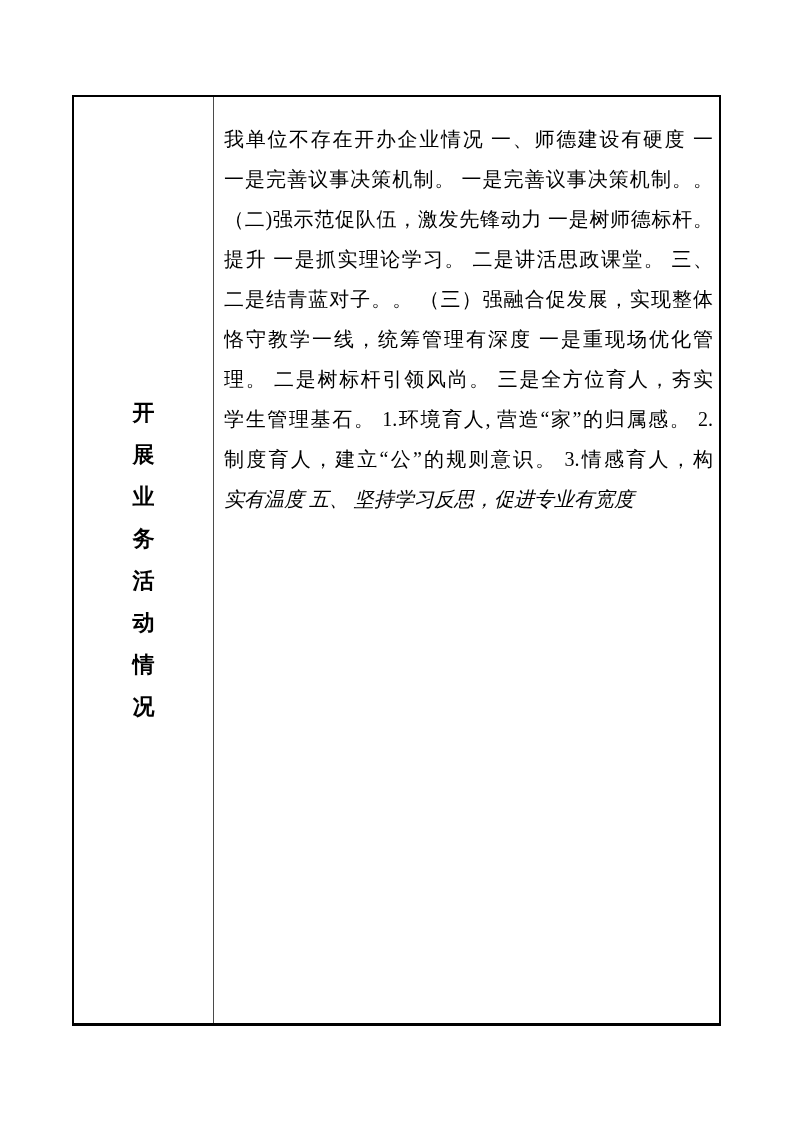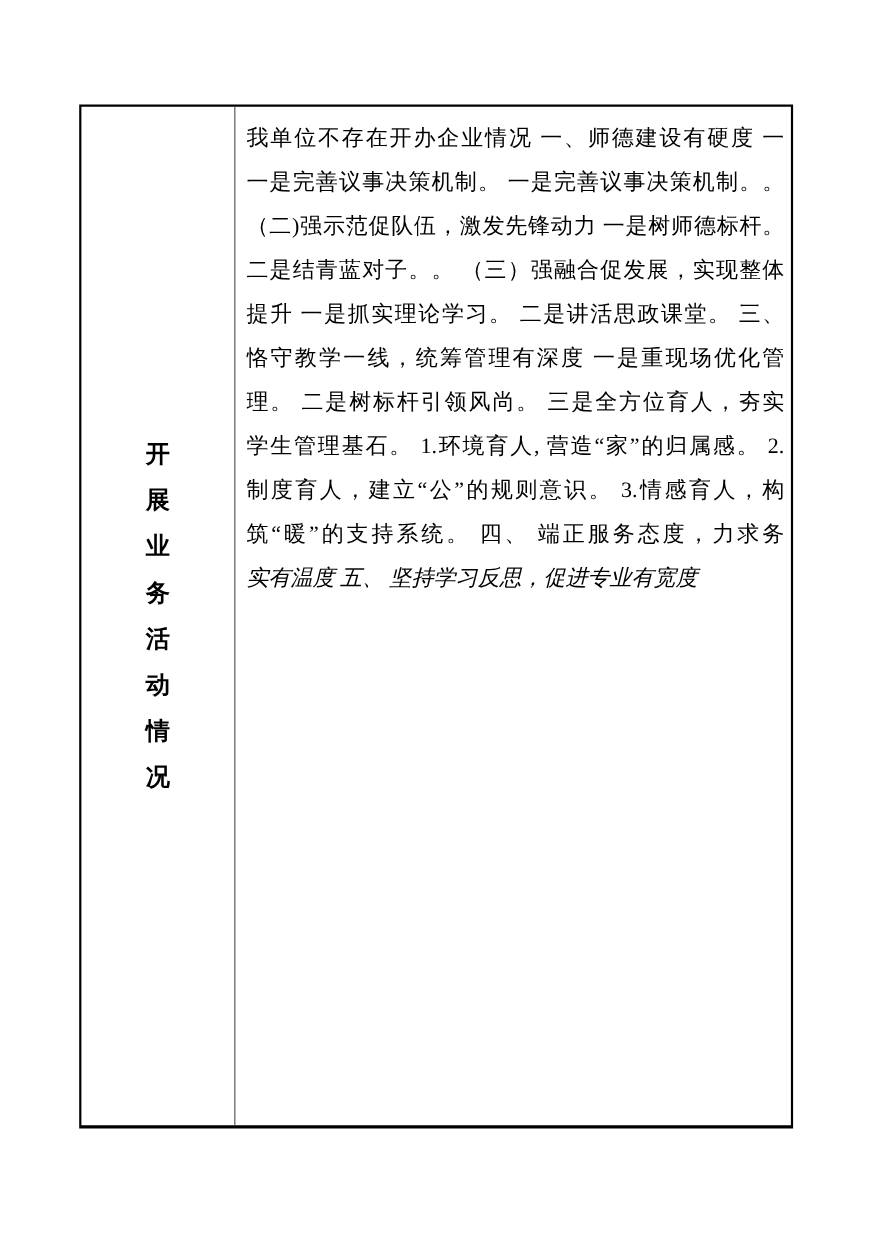--- a/index.html
+++ b/index.html
@@ -41,21 +41,21 @@
   .label-char {
     height: 42px;
     line-height: 42px;
     font-size: 22px;
     font-weight: bold;
     text-align: center;
     width: 100%;
   }
   .content-cell {
     flex: 1;
-    padding: 9px 6px 0 10px;
+    padding: 22px 6px 0 10px;
     box-sizing: border-box;
     overflow: hidden;
   }
   .text-line {
     height: 40px;
     line-height: 40px;
     font-size: 20px;
     text-align: justify;
     text-align-last: justify;
     white-space: nowrap;
@@ -79,23 +79,22 @@
         <div class="label-char">务</div>
         <div class="label-char">活</div>
         <div class="label-char">动</div>
         <div class="label-char">情</div>
         <div class="label-char">况</div>
       </div>
     <div class="content-cell">
         <div class="text-line">我单位不存在开办企业情况 一、师德建设有硬度 一</div>
         <div class="text-line">一是完善议事决策机制。 一是完善议事决策机制。。</div>
         <div class="text-line">（二)强示范促队伍，激发先锋动力 一是树师德标杆。</div>
+        <div class="text-line">提升 一是抓实理论学习。 二是讲活思政课堂。 三、</div>
         <div class="text-line">二是结青蓝对子。。 （三）强融合促发展，实现整体</div>
-        <div class="text-line">提升 一是抓实理论学习。 二是讲活思政课堂。 三、</div>
         <div class="text-line">恪守教学一线，统筹管理有深度 一是重现场优化管</div>
         <div class="text-line">理。 二是树标杆引领风尚。 三是全方位育人，夯实</div>
         <div class="text-line">学生管理基石。 1.环境育人, 营造“家”的归属感。 2.</div>
         <div class="text-line">制度育人，建立“公”的规则意识。 3.情感育人，构</div>
-        <div class="text-line">筑“暖”的支持系统。 四、 端正服务态度，力求务</div>
         <div class="text-line">实有温度 五、 坚持学习反思，促进专业有宽度</div>
       </div>
   </div>
 </div>
 
 </body></html>

